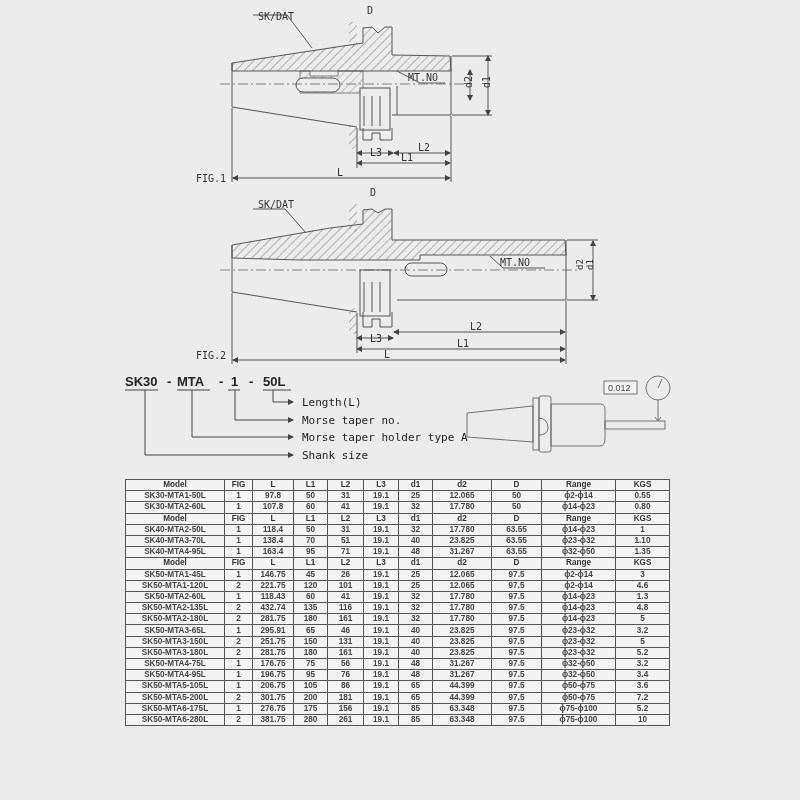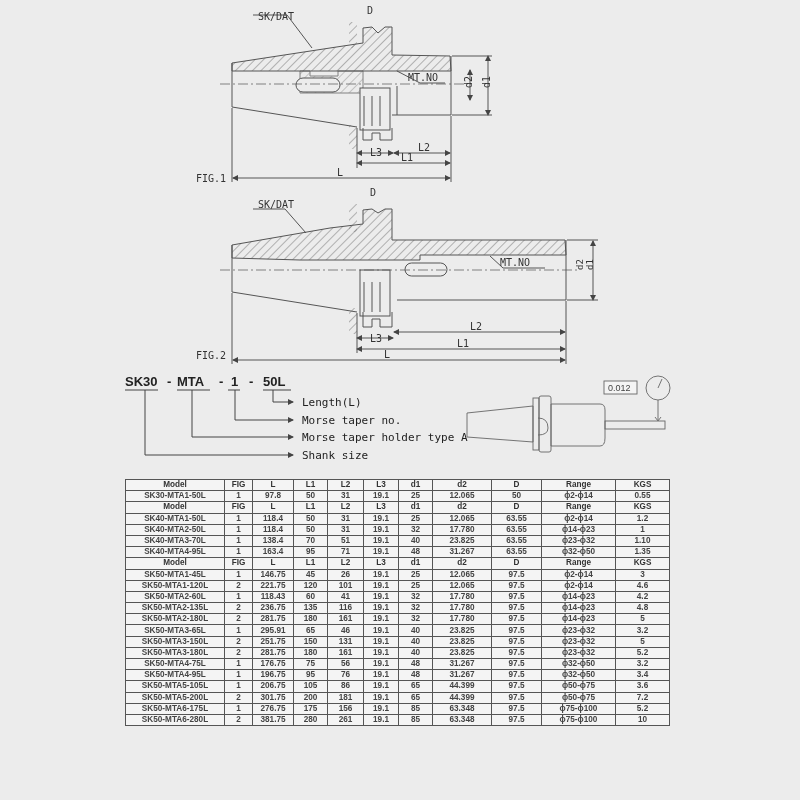--- a/index.html
+++ b/index.html
@@ -204,47 +204,47 @@
         <td>97.8</td>
         <td>50</td>
         <td>31</td>
         <td>19.1</td>
         <td>25</td>
         <td>12.065</td>
         <td>50</td>
         <td>ϕ2-ϕ14</td>
         <td>0.55</td>
       </tr>
+      <tr>
+        <td>SK30-MTA2-60L</td>
+        <td>1</td>
+        <td>107.8</td>
+        <td>60</td>
+        <td>41</td>
+        <td>19.1</td>
+        <td>32</td>
+        <td>17.780</td>
+        <td>50</td>
+        <td>ϕ14-ϕ23</td>
+        <td>0.80</td>
+      </tr>
       <tr class="hdr">
         <td>Model</td>
         <td>FIG</td>
         <td>L</td>
         <td>L1</td>
         <td>L2</td>
         <td>L3</td>
         <td>d1</td>
         <td>d2</td>
         <td>D</td>
         <td>Range</td>
         <td>KGS</td>
       </tr>
       <tr>
-        <td>SK40-MTA1-50L</td>
-        <td>1</td>
-        <td>118.4</td>
-        <td>50</td>
-        <td>31</td>
-        <td>19.1</td>
-        <td>25</td>
-        <td>12.065</td>
-        <td>63.55</td>
-        <td>ϕ2-ϕ14</td>
-        <td>1.2</td>
-      </tr>
-      <tr>
         <td>SK40-MTA2-50L</td>
         <td>1</td>
         <td>118.4</td>
         <td>50</td>
         <td>31</td>
         <td>19.1</td>
         <td>32</td>
         <td>17.780</td>
         <td>63.55</td>
         <td>ϕ14-ϕ23</td>
@@ -319,26 +319,26 @@
         <td>SK50-MTA2-60L</td>
         <td>1</td>
         <td>118.43</td>
         <td>60</td>
         <td>41</td>
         <td>19.1</td>
         <td>32</td>
         <td>17.780</td>
         <td>97.5</td>
         <td>ϕ14-ϕ23</td>
-        <td>4.2</td>
+        <td>1.3</td>
       </tr>
       <tr>
         <td>SK50-MTA2-135L</td>
         <td>2</td>
-        <td>236.75</td>
+        <td>432.74</td>
         <td>135</td>
         <td>116</td>
         <td>19.1</td>
         <td>32</td>
         <td>17.780</td>
         <td>97.5</td>
         <td>ϕ14-ϕ23</td>
         <td>4.8</td>
       </tr>
       <tr>

